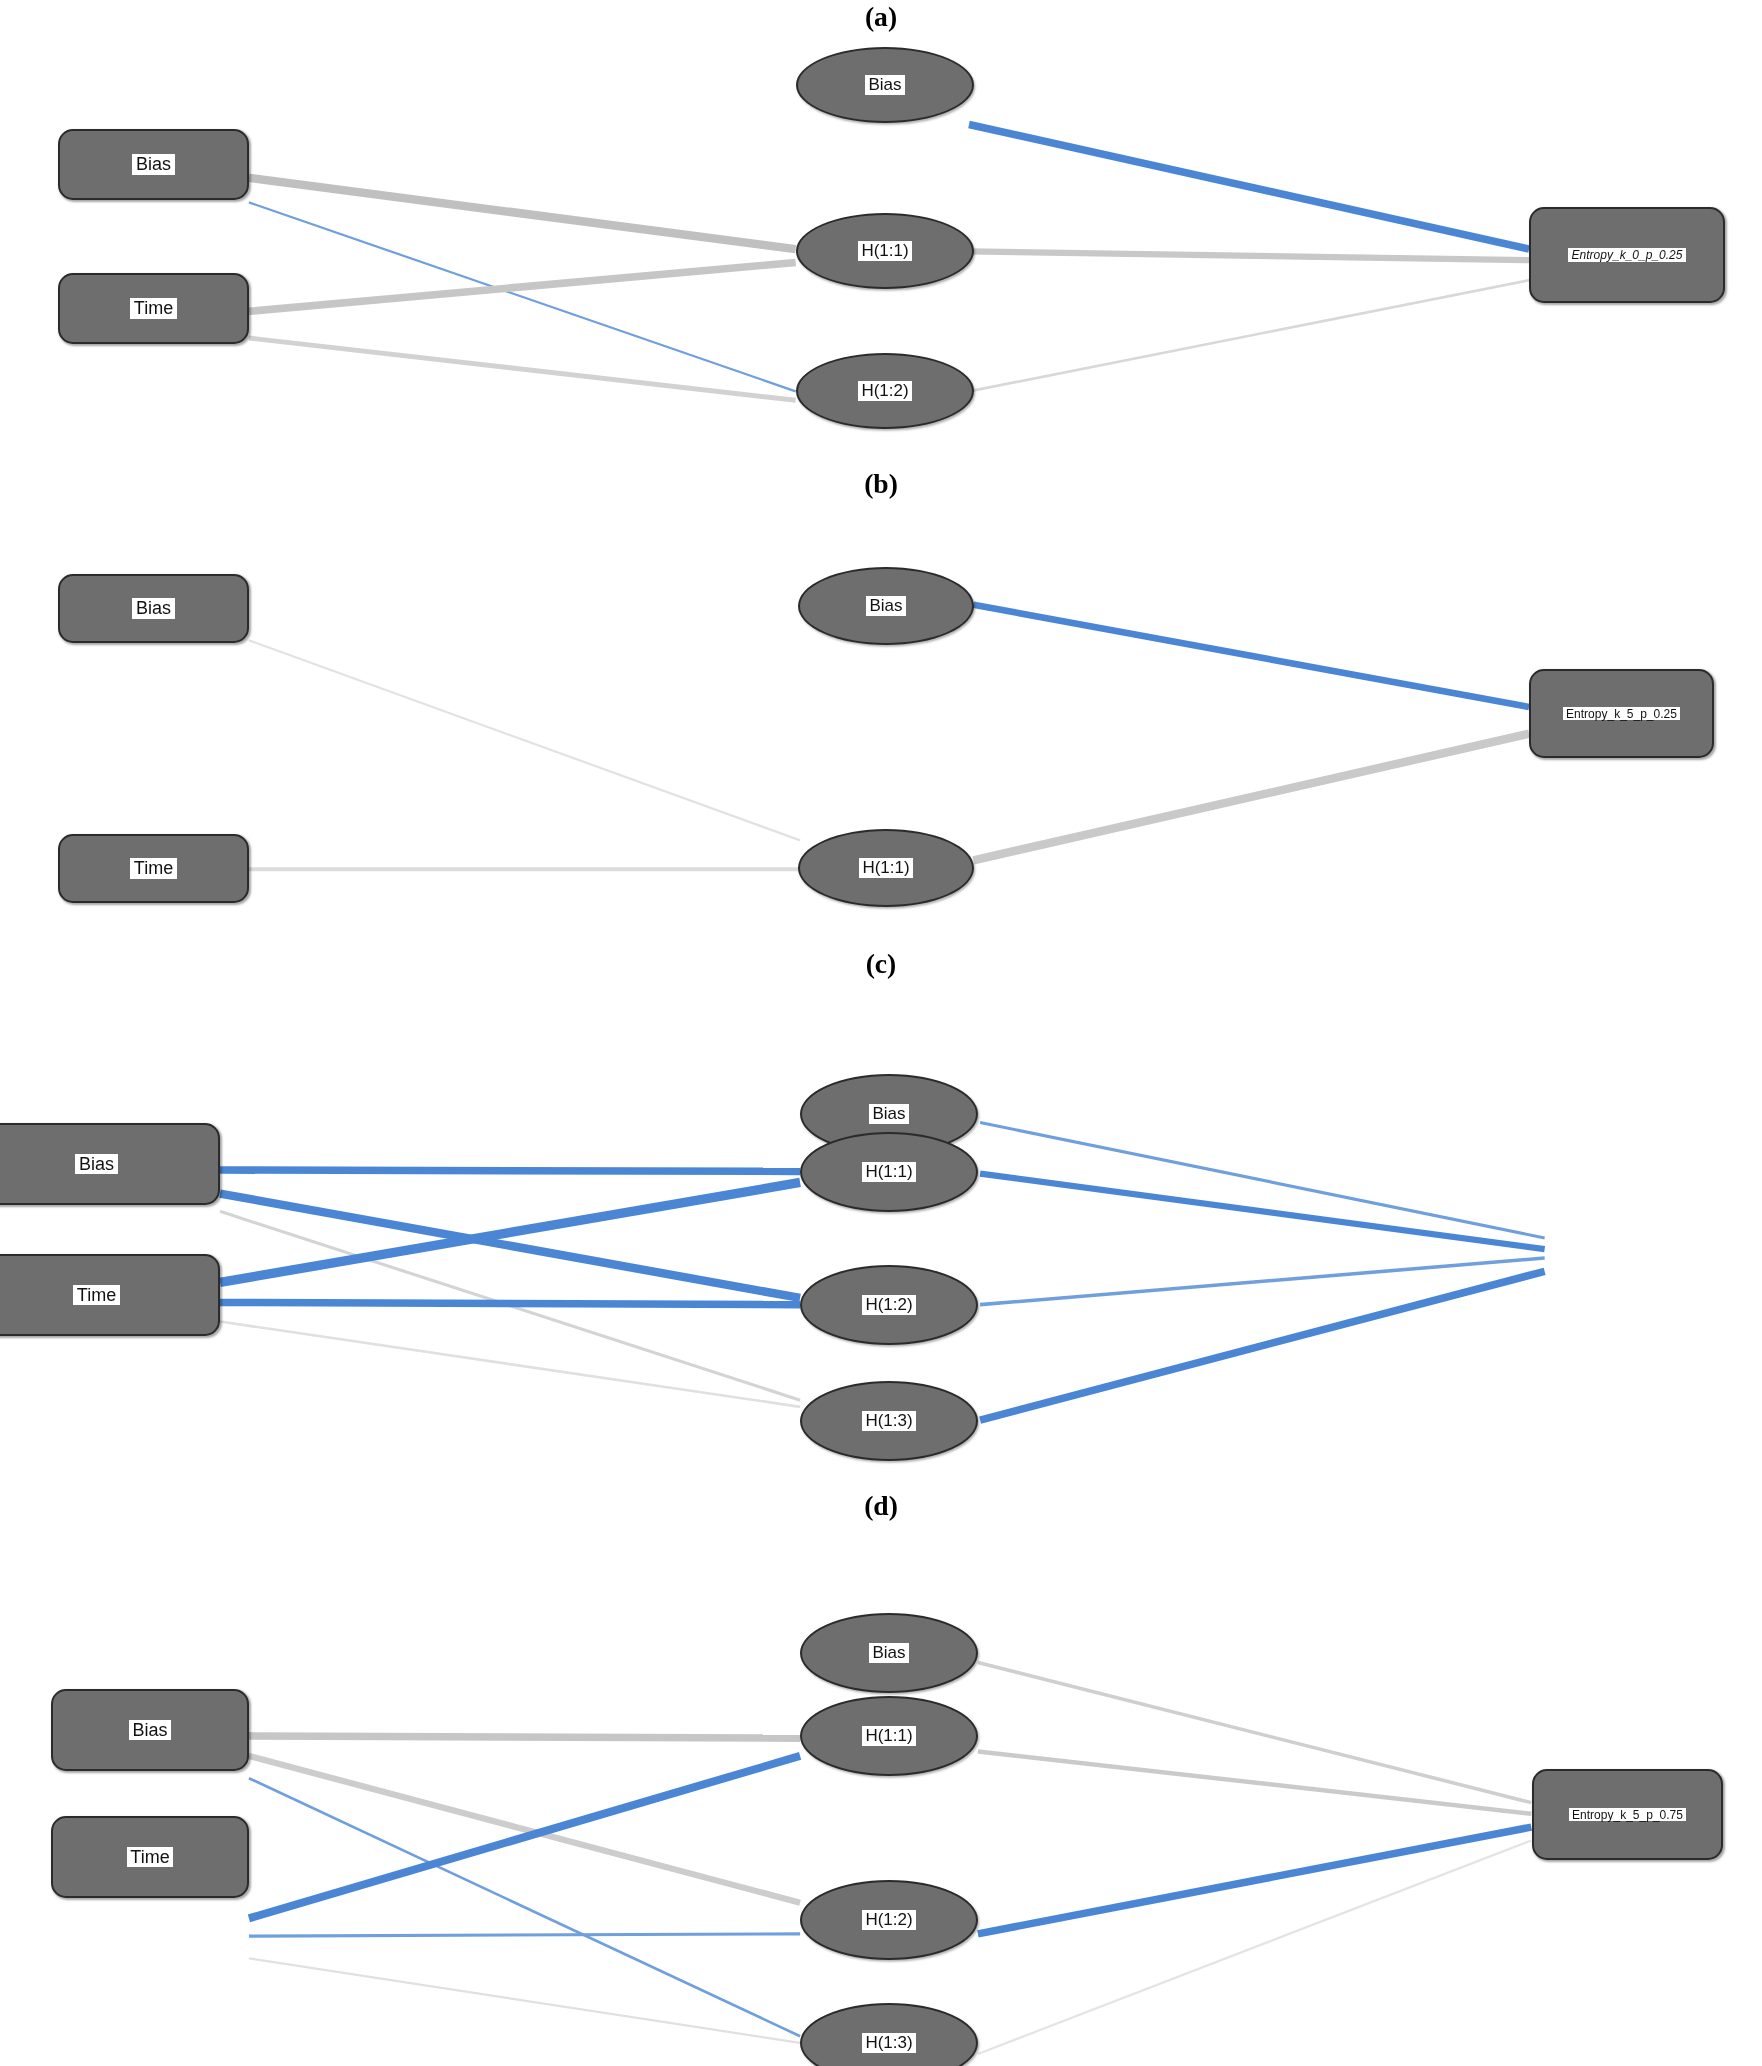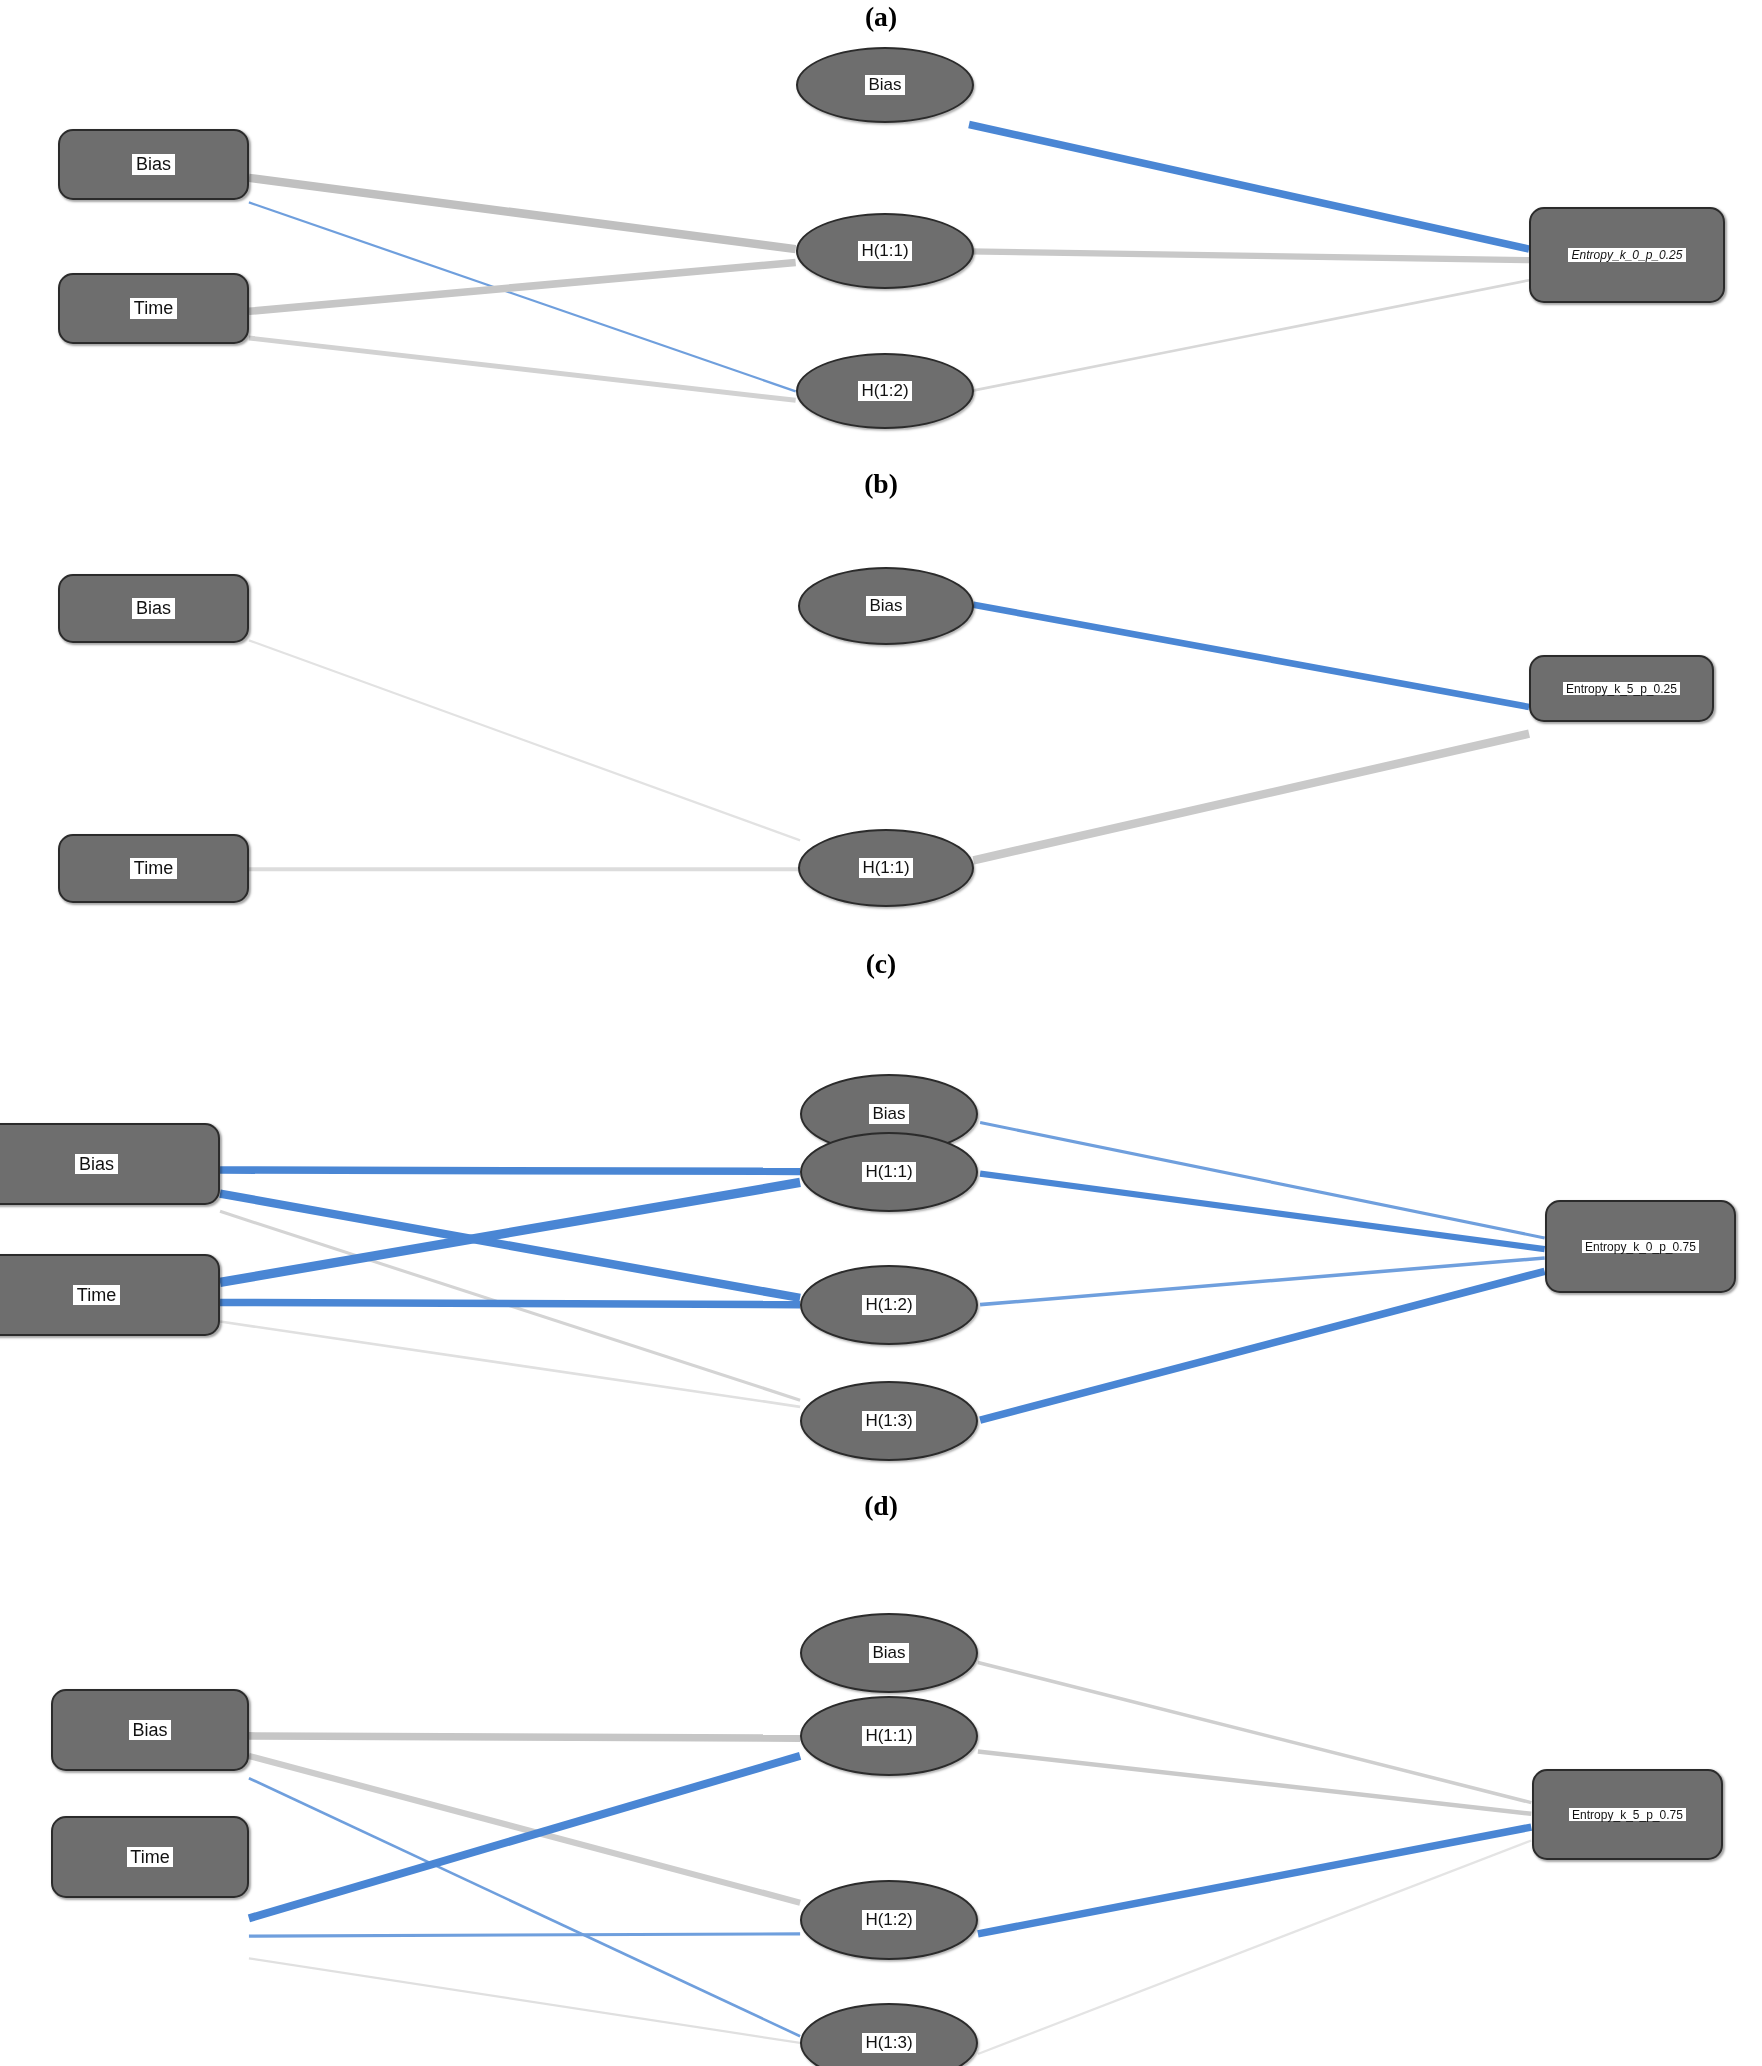--- a/index.html
+++ b/index.html
@@ -85,21 +85,21 @@
       </div>
       <div class="node node-rect" style="left:58px;top:367px;width:191px;height:69px;">
         <span class="node-text t-in">Time</span>
       </div>
       <div class="node node-ellipse" style="left:798px;top:100px;width:176px;height:78px;">
         <span class="node-text t-hid">Bias</span>
       </div>
       <div class="node node-ellipse" style="left:798px;top:362px;width:176px;height:78px;">
         <span class="node-text t-hid">H(1:1)</span>
       </div>
-      <div class="node node-rect" style="left:1529px;top:188px;width:185px;height:67px;">
+      <div class="node node-rect" style="left:1529px;top:202px;width:185px;height:89px;">
         <span class="node-text t-out">Entropy_k_5_p_0.25</span>
       </div>
     </div>
   </div>
 
   <div class="panel" style="top:947px;height:542px;">
     <div class="panel-label" style="top:0.9px;">(c)</div>
     <div class="canvas">
       <svg viewBox="0 0 3964 1220" preserveAspectRatio="none">
         <line x1="495" y1="502" x2="1800" y2="505" stroke="#4a86d4" stroke-width="17"></line>
@@ -123,23 +123,20 @@
         <span class="node-text t-hid">Bias</span>
       </div>
       <div class="node node-ellipse" style="left:800px;top:185px;width:178px;height:80px;">
         <span class="node-text t-hid">H(1:1)</span>
       </div>
       <div class="node node-ellipse" style="left:800px;top:318px;width:178px;height:80px;">
         <span class="node-text t-hid">H(1:2)</span>
       </div>
       <div class="node node-ellipse" style="left:800px;top:434px;width:178px;height:80px;">
         <span class="node-text t-hid">H(1:3)</span>
-      </div>
-      <div class="node node-rect" style="left:1545px;top:253px;width:191px;height:93px;">
-        <span class="node-text t-out">Entropy_k_0_p_0.75</span>
       </div>
     </div>
   </div>
 
   <div class="panel" style="top:1489px;height:577px;">
     <div class="panel-label" style="top:0.9px;">(d)</div>
     <div class="canvas">
       <svg viewBox="0 0 3964 1297" preserveAspectRatio="none">
         <line x1="560" y1="555" x2="1800" y2="560" stroke="#c6c6c6" stroke-width="17"></line>
         <line x1="560" y1="600" x2="1800" y2="930" stroke="#cdcdcd" stroke-width="14"></line>

